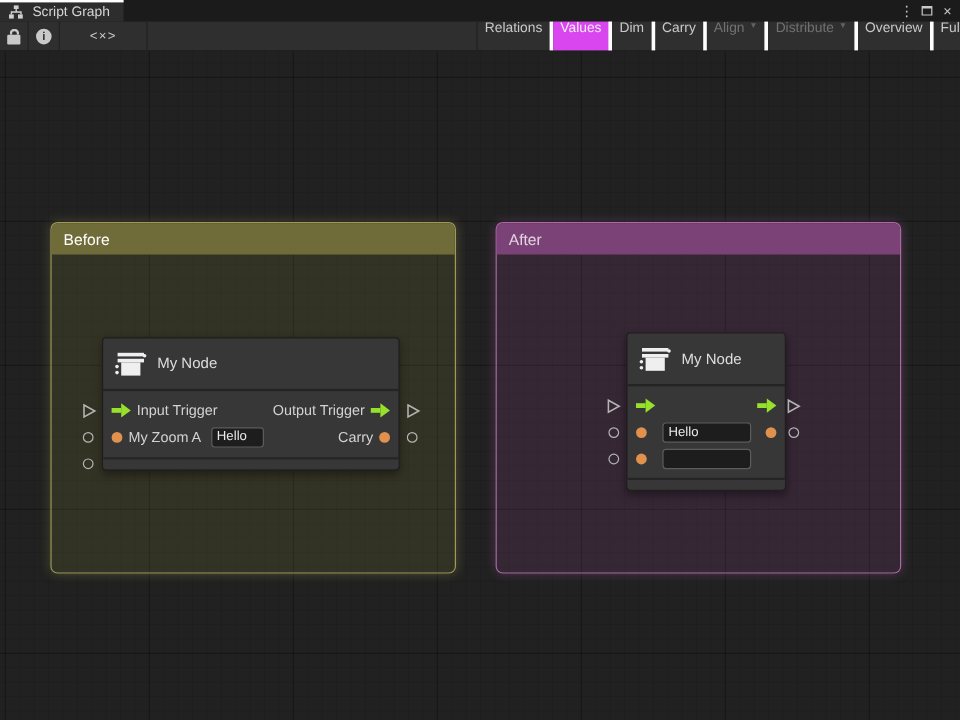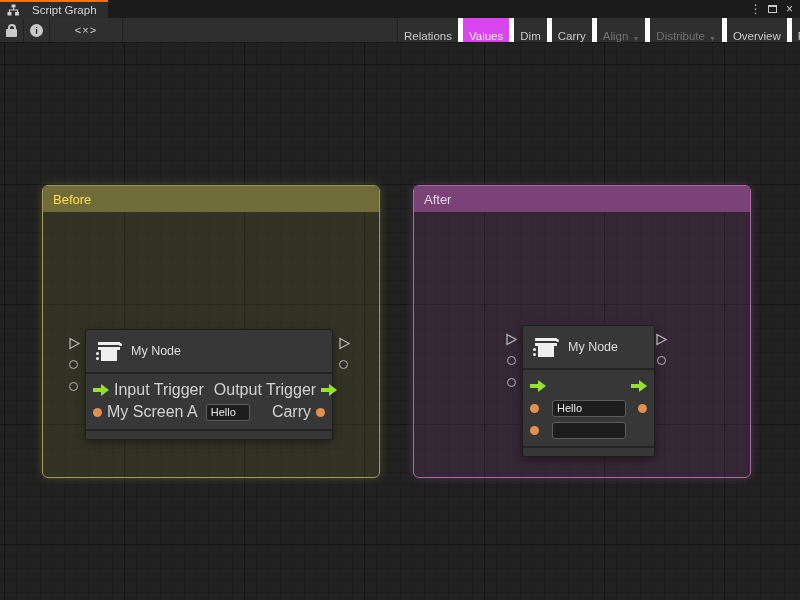--- a/index.html
+++ b/index.html
@@ -1,22 +1,22 @@
 <!DOCTYPE html>
 <html><head>
 <meta charset="utf-8">
 <style>
   * { margin:0; padding:0; box-sizing:border-box; }
   html,body { width:800px; height:600px; overflow:hidden; }
   body { font-family:"Liberation Sans", sans-serif; background:#212121; position:relative; }
 
   
   .tabbar { position:absolute; left:0; top:0; width:800px; height:18px; background:#1b1b1b; display:flex; }
-  .tab { height:18px; display:flex; align-items:center; gap:12px; padding:0 11px 0 7px;
-         background:#2d2d2d; border-top:2px solid #f97316; color:#d6d6d6; font-size:11.5px; cursor:default; }
+  .tab { height:18px; display:flex; align-items:center; gap:7px; padding:0 11px 0 7px;
+         background:#2d2d2d; border-top:2px solid #ffffff; color:#d6d6d6; font-size:11.5px; cursor:default; }
   .tab svg { flex:0 0 auto; }
   .win-controls { position:absolute; right:2px; top:0; height:18px; display:flex; align-items:center; color:#c8c8c8; }
   .win-controls > span { width:17px; text-align:center; font-size:12px; line-height:18px; cursor:default; }
   .maxbox { display:inline-block; width:9px; height:8px; border:1px solid #c8c8c8; border-top:2px solid #c8c8c8; margin-top:4px; }
 
   
   .toolbar { position:absolute; left:0; top:18px; width:800px; height:25px; background:#2f2f2f;
              border-bottom:1px solid #181818; display:flex; align-items:stretch; }
   .tb-iconbtn { display:flex; align-items:center; justify-content:center; border-right:1px solid #222;
                 color:#c9c9c9; cursor:default; }
@@ -30,21 +30,21 @@
                  font-size:9.5px; font-weight:bold; display:flex; align-items:center; justify-content:center; }
 
   .tb-mid { display:flex; align-items:center; }
   .newgraph { display:flex; align-items:center; gap:6px; padding:0 10px 0 14px; color:#c9c9c9;
               font-size:11.5px; white-space:nowrap; cursor:default; }
   .zoomctl { display:flex; align-items:center; gap:9px; margin-left:16px; font-size:11.5px; color:#c9c9c9; }
   .slider { width:84px; height:2px; background:#828282; position:relative; cursor:default; }
   .slider .handle { position:absolute; right:-3px; top:-4px; width:10px; height:10px; border-radius:50%; background:#a9a9a9; }
 
   .tb-right { position:absolute; left:397px; top:0; height:24px; display:flex; border-left:1px solid #222; }
-  .tb-btn { display:flex; align-items:flex-end; gap:4px; padding:0 6px; border-right:5px solid #ffffff;
+  .tb-btn { display:flex; align-items:flex-start; gap:4px; padding:0 6px; border-right:3px solid #ffffff;
             font-size:11.5px; color:#c9c9c9; white-space:nowrap; cursor:default; }
   .tb-btn.active { background:#d946ef; color:#efefef; }
   .tb-btn.disabled { color:#717171; }
   .dd-arrow { font-size:7px; color:#8a8a8a; }
   .tb-btn.disabled .dd-arrow { color:#626262; }
 
   
   .canvas { position:absolute; left:0; top:43px; width:800px; height:557px; background-color:#212121;
     background-image:
       linear-gradient(to right, rgba(0,0,0,0.30) 1px, transparent 1px),
@@ -54,36 +54,36 @@
     background-size:120px 120px, 120px 120px, 12px 12px, 12px 12px;
     background-position:4px 21px; }
 
   
   .group { position:absolute; width:338px; height:293px; border-radius:6px; }
   .group-before { left:42px; top:142px; background:rgba(150,148,60,0.16); border:1px solid #9c995a;
                   box-shadow:0 0 9px rgba(175,172,90,0.30); }
   .group-after  { left:413px; top:142px; background:rgba(165,75,160,0.16); border:1px solid #aa68a5;
                   box-shadow:0 0 9px rgba(180,100,175,0.30); }
   .group-header { height:26px; border-radius:5px 5px 0 0; display:flex; align-items:center;
-                  padding:0 10px; font-size:13px; color:#fde047; cursor:default; }
+                  padding:0 10px; font-size:13px; color:#ffffff; cursor:default; }
   .group-before .group-header { background:#6f6c3a; }
   .group-after  .group-header { background:#7b4277; color:#e2d4e0; }
 
   
   .node { position:absolute; background:#373737; border:1px solid #1e1e1e; border-radius:3px;
-          box-shadow:0 3px 8px rgba(0,0,0,0.40);margin-top:48px; }
+          box-shadow:0 3px 8px rgba(0,0,0,0.40); }
   .node-before { left:85px; top:238px; width:248px; }
   .node-after  { left:522px; top:234px; width:133px; }
   .node-header { height:44px; display:flex; align-items:center; gap:9px; padding:0 10px;
                  border-bottom:2px solid #242424; }
   .node-title { font-size:12.5px; color:#dedede; }
   .node-body { padding:5px 0 6px 0; }
   .node-after .node-body { padding:5px 0 5px 0; }
   .port-row { height:22px; display:flex; align-items:center; padding:0 7px; gap:5px; }
-  .port-label { font-size:16px; color:#d2d2d2; white-space:nowrap; }
+  .port-label { font-size:12px; color:#d2d2d2; white-space:nowrap; }
   .spacer { flex:1; }
   .node-footer { height:10px; background:#373737; border-top:2px solid #242424; border-radius:0 0 3px 3px; }
 
   
   .node-icon { position:relative; width:26px; height:26px; flex:0 0 auto; }
   .ni-bar  { position:absolute; left:2px; width:22px; height:3px; background:#efefef; }
   .b1{ top:4px; } .b2{ top:9px; }
   .ni-box  { position:absolute; left:5px; top:12px; width:16px; height:11px; background:#efefef; }
   .ni-dot  { position:absolute; width:3px; height:3px; border-radius:50%; background:#efefef; }
   .dl1{ left:0; top:14px; } .dl2{ left:0; top:19px; } .dr1{ right:0; top:5px; }
@@ -196,21 +196,21 @@
     <div class="node-body">
       <div class="port-row">
         <span class="flow-arrow"></span>
         <span class="port-label">Input Trigger</span>
         <span class="spacer"></span>
         <span class="port-label">Output Trigger</span>
         <span class="flow-arrow"></span>
       </div>
       <div class="port-row">
         <span class="value-dot"></span>
-        <span class="port-label">My Screen A</span>
+        <span class="port-label">My Zoom A</span>
         <span class="field fw42">Hello</span>
         <span class="spacer"></span>
         <span class="port-label">Carry</span>
         <span class="value-dot"></span>
       </div>
     </div>
     <div class="node-footer"></div>
   </div>
 
   <div class="node node-after">

